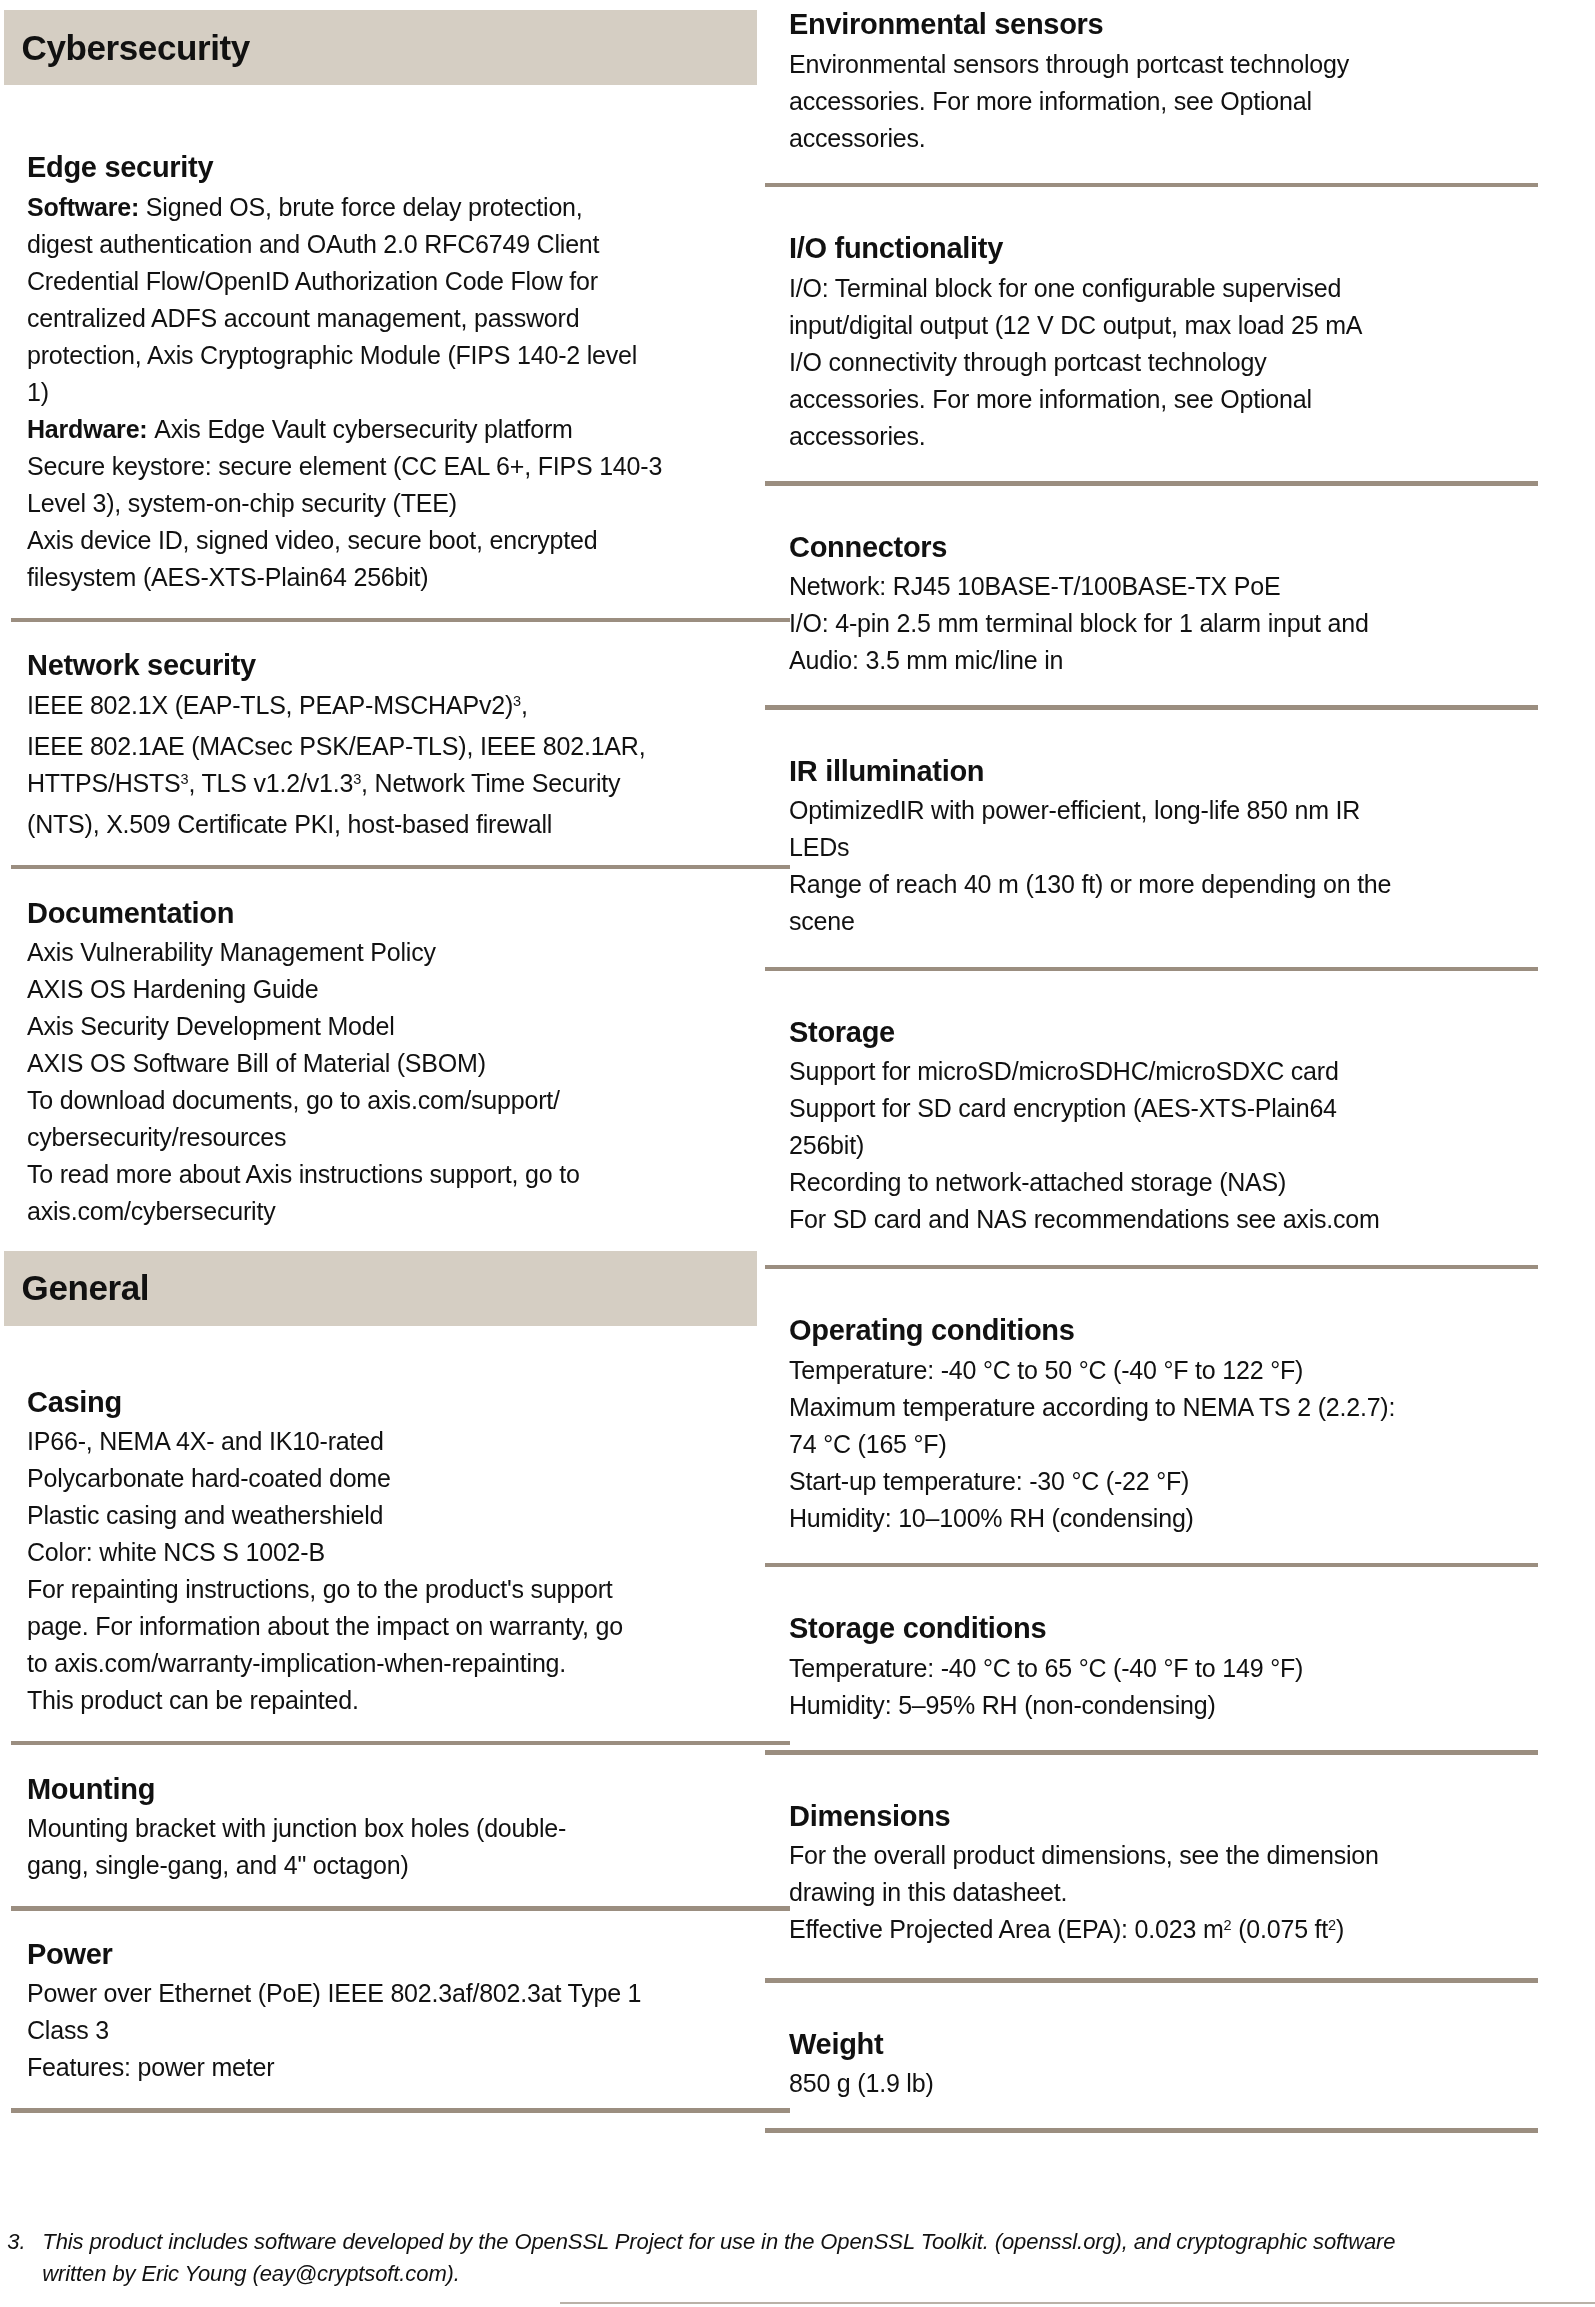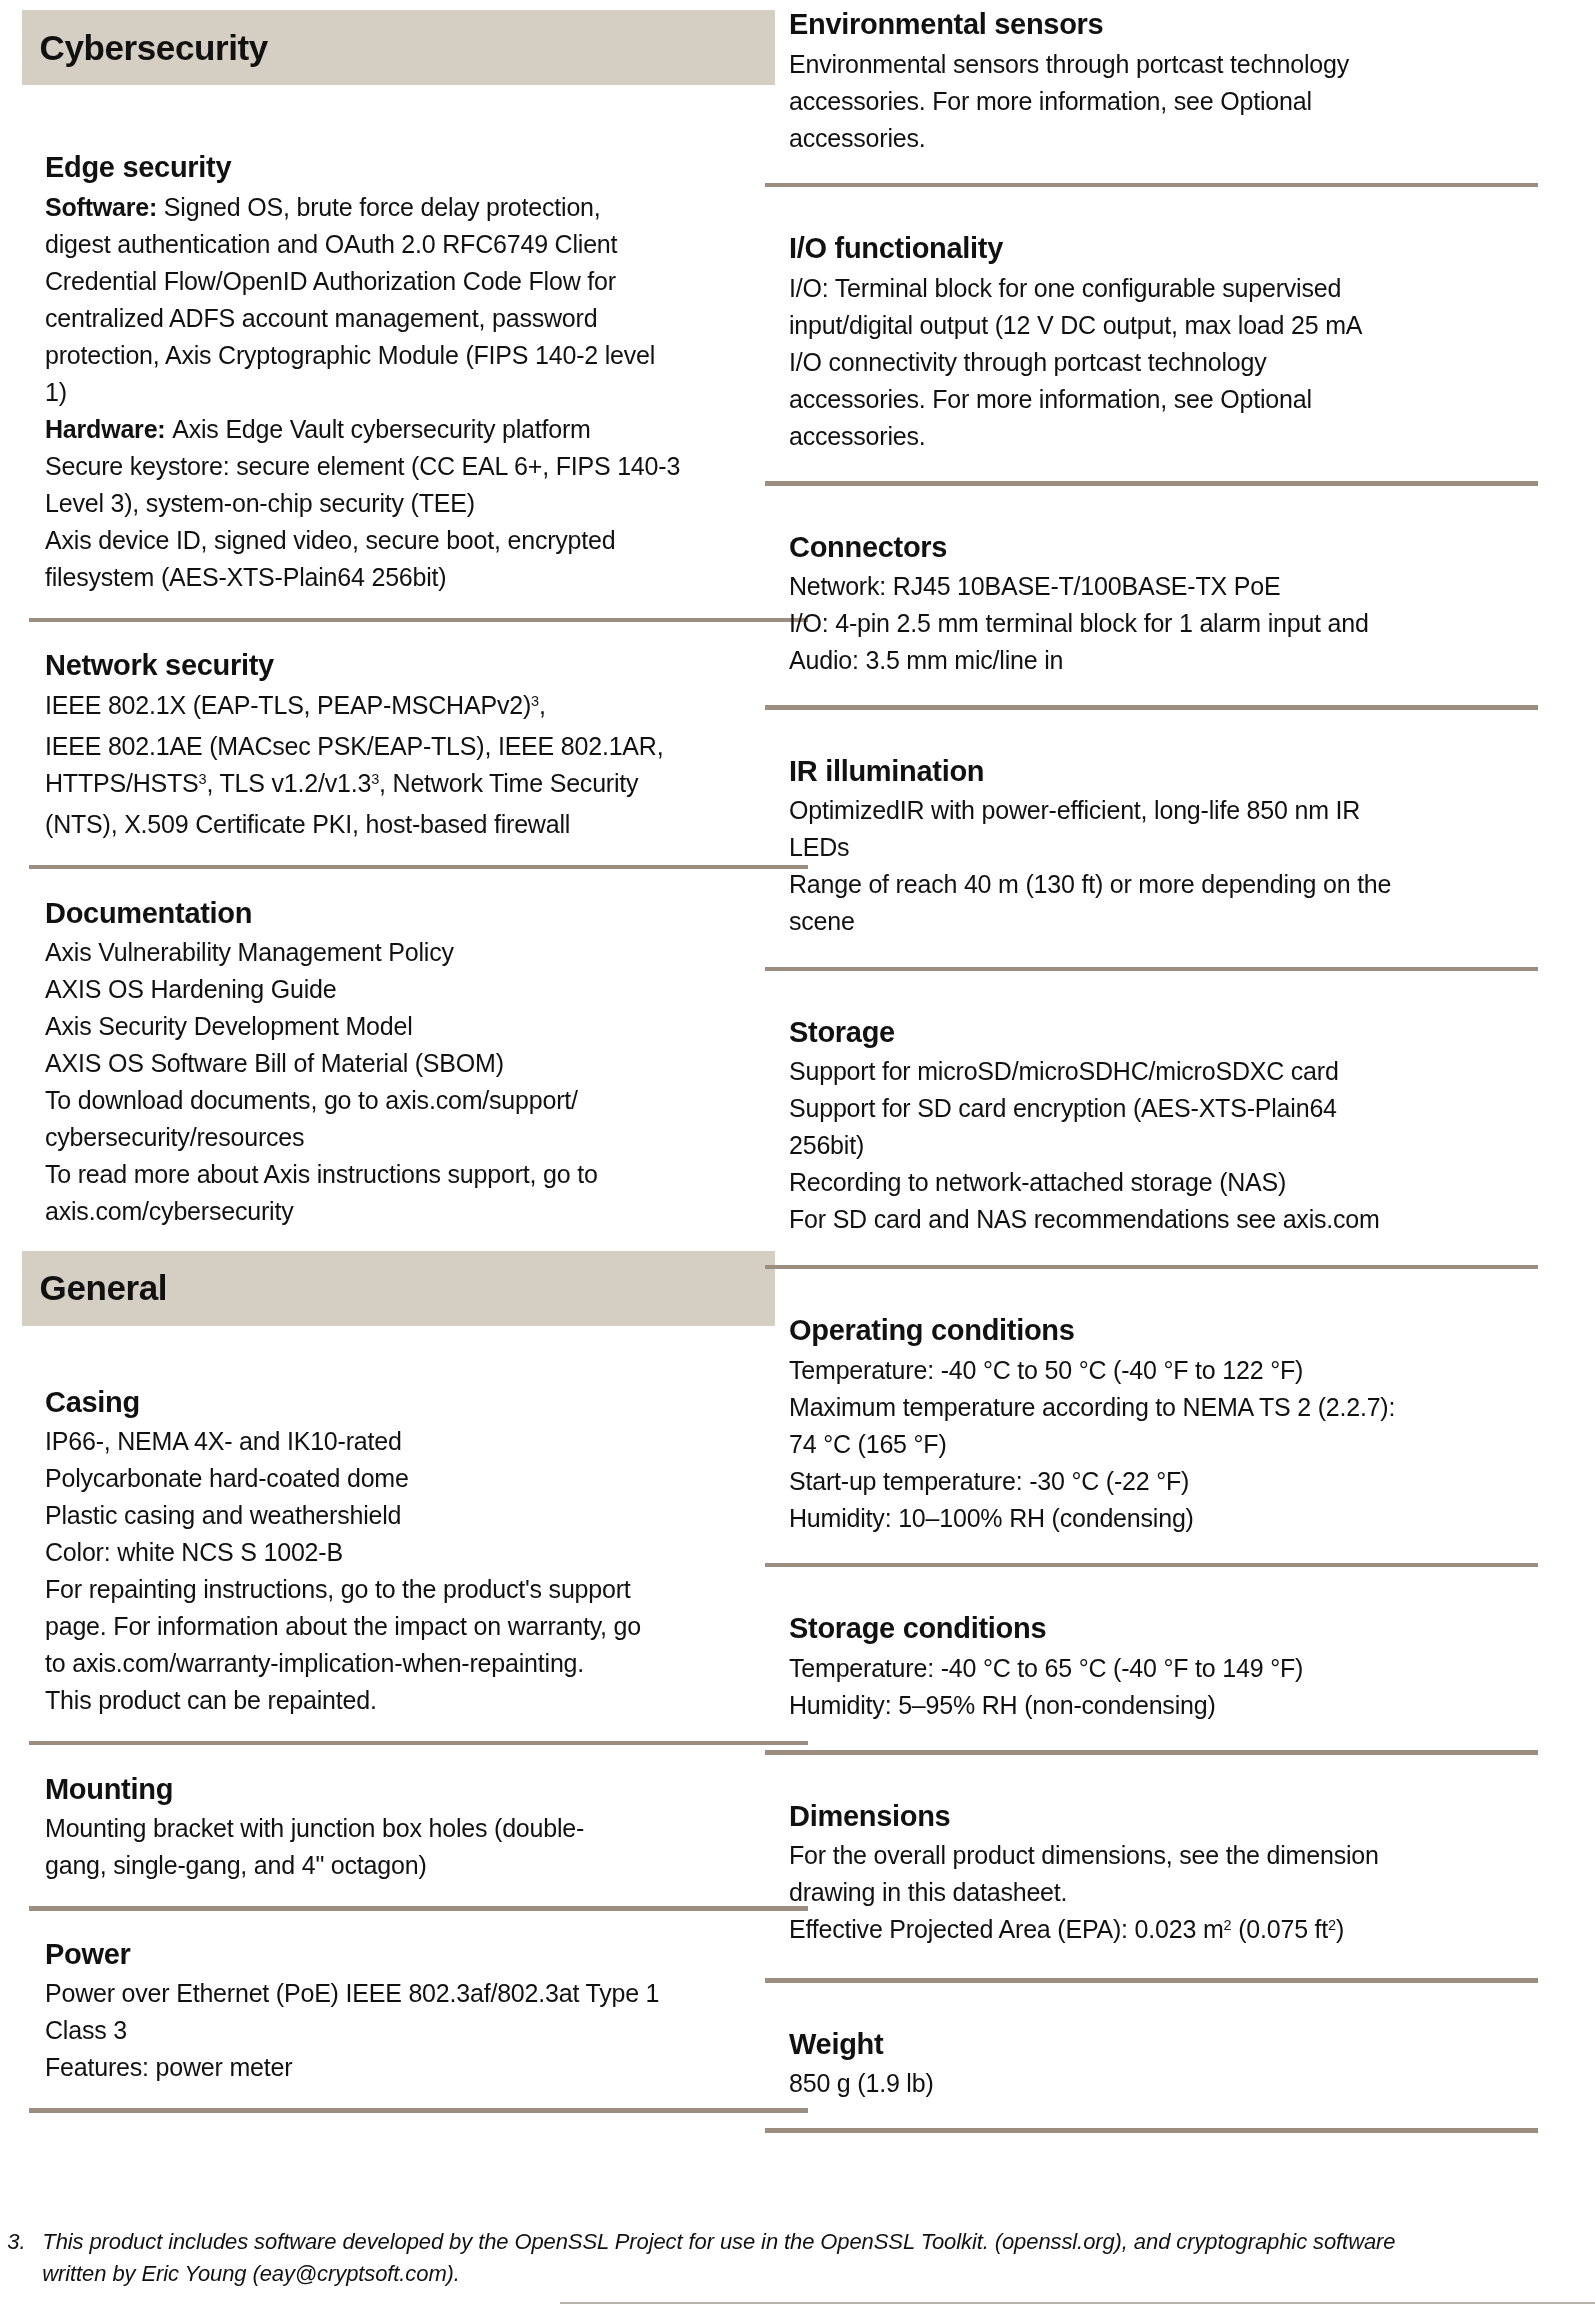--- a/index.html
+++ b/index.html
@@ -6,21 +6,21 @@
   body {
     width: 1595px; height: 2307px;
     position: relative;
     background: #ffffff;
     color: var(--text, #111111);
     font-family: "Liberation Sans", "DejaVu Sans", sans-serif;
     letter-spacing: -0.2px;
     overflow: hidden;
   }
   .col { position: absolute; top: 0; }
-  .col-left  { left: 22px;  width: 786px; }
+  .col-left  { left: 4px;  width: 786px; }
   .col-right { left: 765px; width: 773px; }
 
   .bar {
     width: 753px; height: 75px;
     background: var(--bar-bg, #d5cec3);
     display: flex; align-items: center;
     box-sizing: border-box; padding-left: 17.6px;
   }
   .bar-first { margin-top: 10.3px; }
   .bar-mid   { margin-top: 20.6px; }

